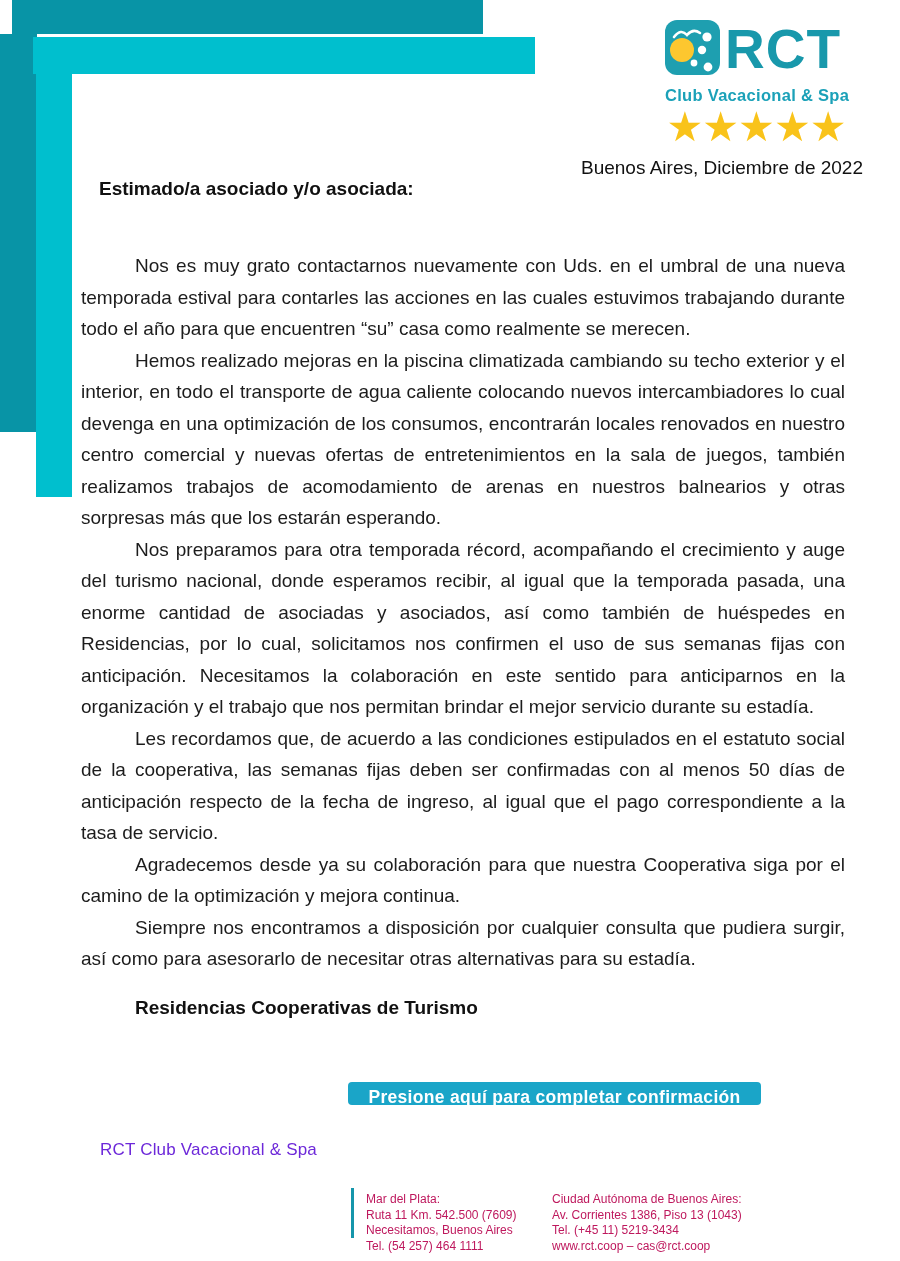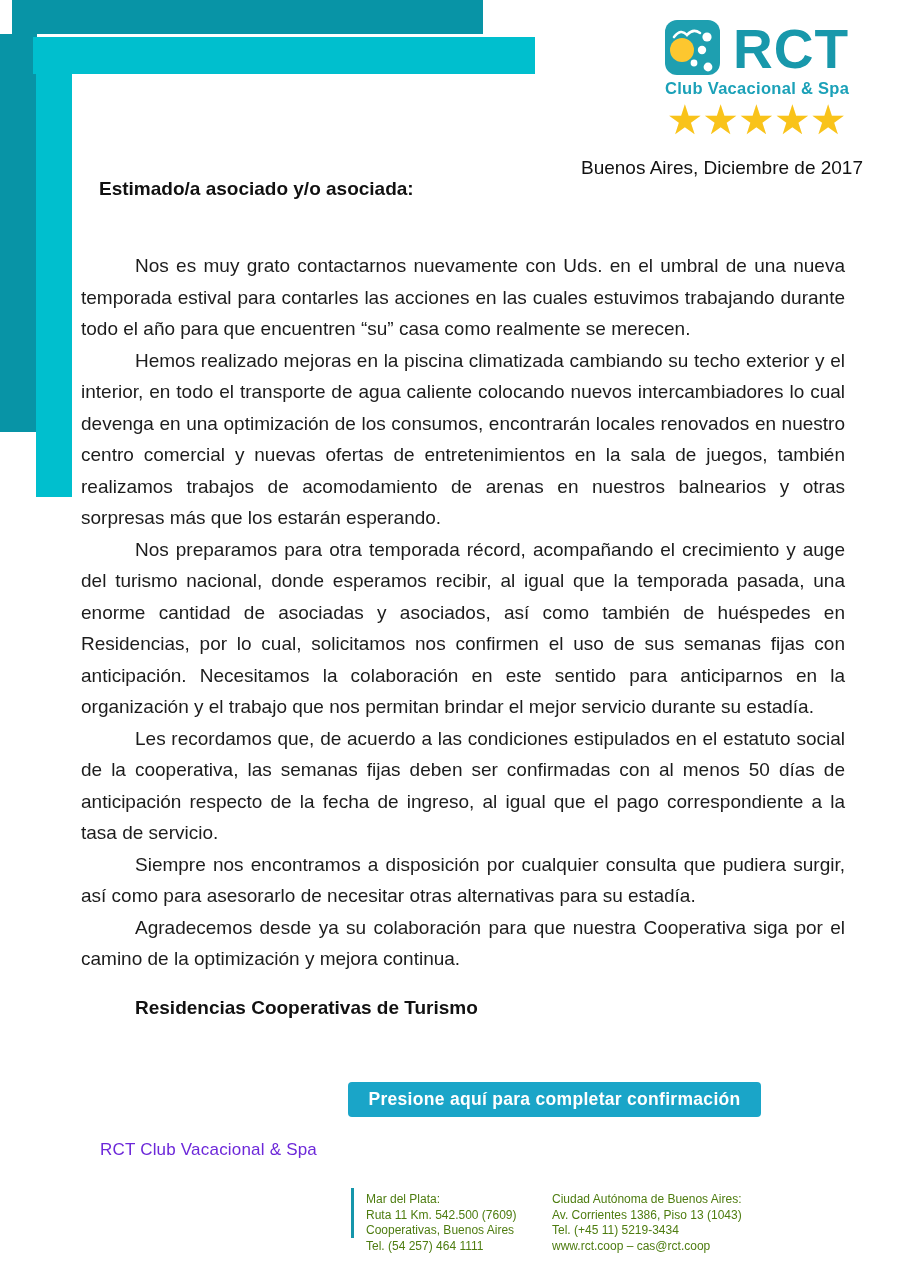--- a/index.html
+++ b/index.html
@@ -15,28 +15,28 @@
 
   
   .deco { position:absolute; }
   .deco-dark-top    { left:12px;  top:0;     width:471px; height:34px;  background:#0894a6; }
   .deco-dark-left   { left:0;     top:34px;  width:37px;  height:398px; background:#0894a6; }
   .deco-light-top   { left:33px;  top:37px;  width:502px; height:37px;  background:#00bfce; }
   .deco-light-left  { left:36px;  top:74px;  width:36px;  height:423px; background:#00bfce; }
 
   
   .logo-block { position:absolute; top:20px; right:53px; width:182px; }
-  .logo-row { display:flex; align-items:center; gap:13px; }
+  .logo-row { display:flex; align-items:center; gap:5px; }
   .logo-icon { width:55px; height:55px; flex:0 0 auto; }
   .logo-wordmark {
     font-size:55px; font-weight:bold; color:#1898ab;
     line-height:55px; letter-spacing:1px;
   }
   .logo-subtitle {
-    margin-top:0; text-align:center;
+    margin-top:7px; text-align:center;
     font-size:16.5px; font-weight:bold; color:#1ba1b8; letter-spacing:.3px;
     white-space:nowrap;
   }
   .logo-stars { margin-top:2px; text-align:center; color:#f9c31a;
     font-size:41px; line-height:40px; letter-spacing:-1px; white-space:nowrap; }
 
   
   .date-line {
     position:absolute; top:157px; right:37px;
     font-size:19px; color:#111;
@@ -49,39 +49,39 @@
     position:absolute; top:250px; left:81px; width:764px;
     font-size:19px; line-height:31.5px; text-align:justify; color:#1c1c1c;
   }
   .letter-body p { text-indent:54px; }
   .closing { margin-top:16px; text-align:center; text-indent:0; }
   .signature { margin-top:17px; text-align:left; font-weight:bold; color:#111; }
 
   
   .cta-button {
     position:absolute; left:348px; top:1082px;
-    width:413px; height:35px;
+    width:413px; height:23px;
     background:#1aa5c8; color:#ffffff;
     border:none; border-radius:4px;
     font-family:"Liberation Sans", sans-serif;
     font-size:17.5px; font-weight:bold; letter-spacing:.3px;
     text-align:center; line-height:31px;
     cursor:pointer; display:block;
   }
 
   
   .footer-brand {
     position:absolute; left:100px; top:1140px;
     font-size:17px; color:#6d28d9; letter-spacing:.2px;
   }
   .footer-divider {
     position:absolute; left:351px; top:1188px;
     width:3px; height:50px; background:#1596ab;
   }
-  .footer-col { position:absolute; top:1192px; font-size:12px; line-height:15.5px; color:#4d7c0f; }
+  .footer-col { position:absolute; top:1192px; font-size:12px; line-height:15.5px; color:#be185d; }
   .footer-col-1 { left:366px; }
   .footer-col-2 { left:552px; }
 </style>
 </head>
 <body>
 
 <div class="page">
 
   <div class="deco deco-dark-top"></div>
   <div class="deco deco-dark-left"></div>
@@ -100,41 +100,41 @@
           <circle cx="29" cy="43" r="3.4" fill="#ffffff"></circle>
           <circle cx="43" cy="47" r="4.4" fill="#ffffff"></circle>
         </svg>
       </span>
       <span class="logo-wordmark">RCT</span>
     </div>
     <div class="logo-subtitle">Club Vacacional &amp; Spa</div>
     <div class="logo-stars"><span>★</span><span>★</span><span>★</span><span>★</span><span>★</span></div>
   </div>
 
-  <div class="date-line">Buenos Aires, Diciembre de 2017</div>
+  <div class="date-line">Buenos Aires, Diciembre de 2022</div>
   <div class="salutation">Estimado/a asociado y/o asociada:</div>
 
   <div class="letter-body">
     <p>Nos es muy grato contactarnos nuevamente con Uds. en el umbral de una nueva temporada estival para contarles las acciones en las cuales estuvimos trabajando durante todo el año para que encuentren “su” casa como realmente se merecen.</p>
     <p>Hemos realizado mejoras en la piscina climatizada cambiando su techo exterior y el interior, en todo el transporte de agua caliente colocando nuevos intercambiadores lo cual devenga en una optimización de los consumos, encontrarán locales renovados en nuestro centro comercial y nuevas ofertas de entretenimientos en la sala de juegos, también realizamos trabajos de acomodamiento de arenas en nuestros balnearios y otras sorpresas más que los estarán esperando.</p>
     <p>Nos preparamos para otra temporada récord, acompañando el crecimiento y auge del turismo nacional, donde esperamos recibir, al igual que la temporada pasada, una enorme cantidad de asociadas y asociados, así como también de huéspedes en Residencias, por lo cual, solicitamos nos confirmen el uso de sus semanas fijas con anticipación. Necesitamos la colaboración en este sentido para anticiparnos en la organización y el trabajo que nos permitan brindar el mejor servicio durante su estadía.</p>
     <p>Les recordamos que, de acuerdo a las condiciones estipulados en el estatuto social de la cooperativa, las semanas fijas deben ser confirmadas con al menos 50 días de anticipación respecto de la fecha de ingreso, al igual que el pago correspondiente a la tasa de servicio.</p>
+    <p>Agradecemos desde ya su colaboración para que nuestra Cooperativa siga por el camino de la optimización y mejora continua.</p>
     <p>Siempre nos encontramos a disposición por cualquier consulta que pudiera surgir, así como para asesorarlo de necesitar otras alternativas para su estadía.</p>
-    <p>Agradecemos desde ya su colaboración para que nuestra Cooperativa siga por el camino de la optimización y mejora continua.</p>
     <p class="signature">Residencias Cooperativas de Turismo</p>
   </div>
 
   <button class="cta-button">Presione aquí para completar confirmación</button>
 
   <div class="footer-brand">RCT Club Vacacional &amp; Spa</div>
   <div class="footer-divider"></div>
   <div class="footer-col footer-col-1">
     <div>Mar del Plata:</div>
     <div>Ruta 11 Km. 542.500 (7609)</div>
-    <div>Cooperativas, Buenos Aires</div>
+    <div>Necesitamos, Buenos Aires</div>
     <div>Tel. (54 257) 464 1111</div>
   </div>
   <div class="footer-col footer-col-2">
     <div>Ciudad Autónoma de Buenos Aires:</div>
     <div>Av. Corrientes 1386, Piso 13 (1043)</div>
     <div>Tel. (+45 11) 5219-3434</div>
     <div>www.rct.coop – cas@rct.coop</div>
   </div>
 
 </div>

